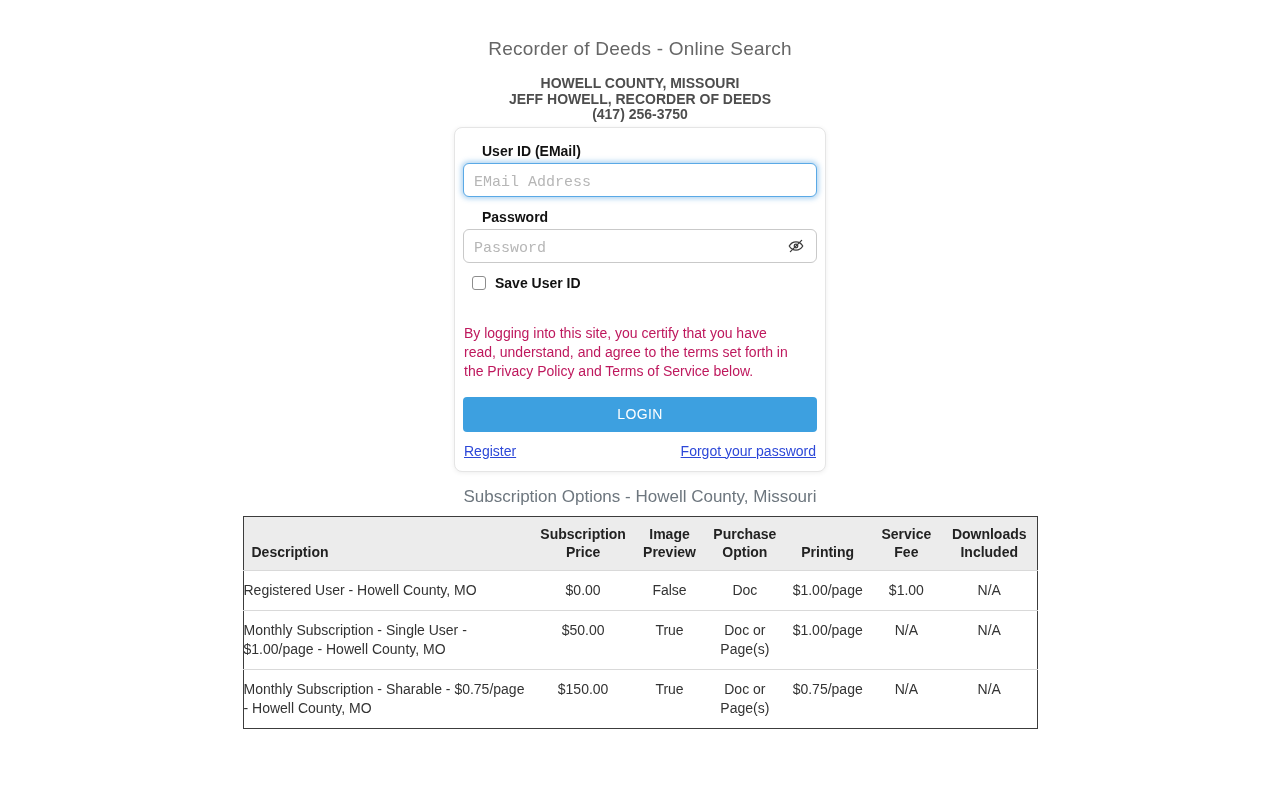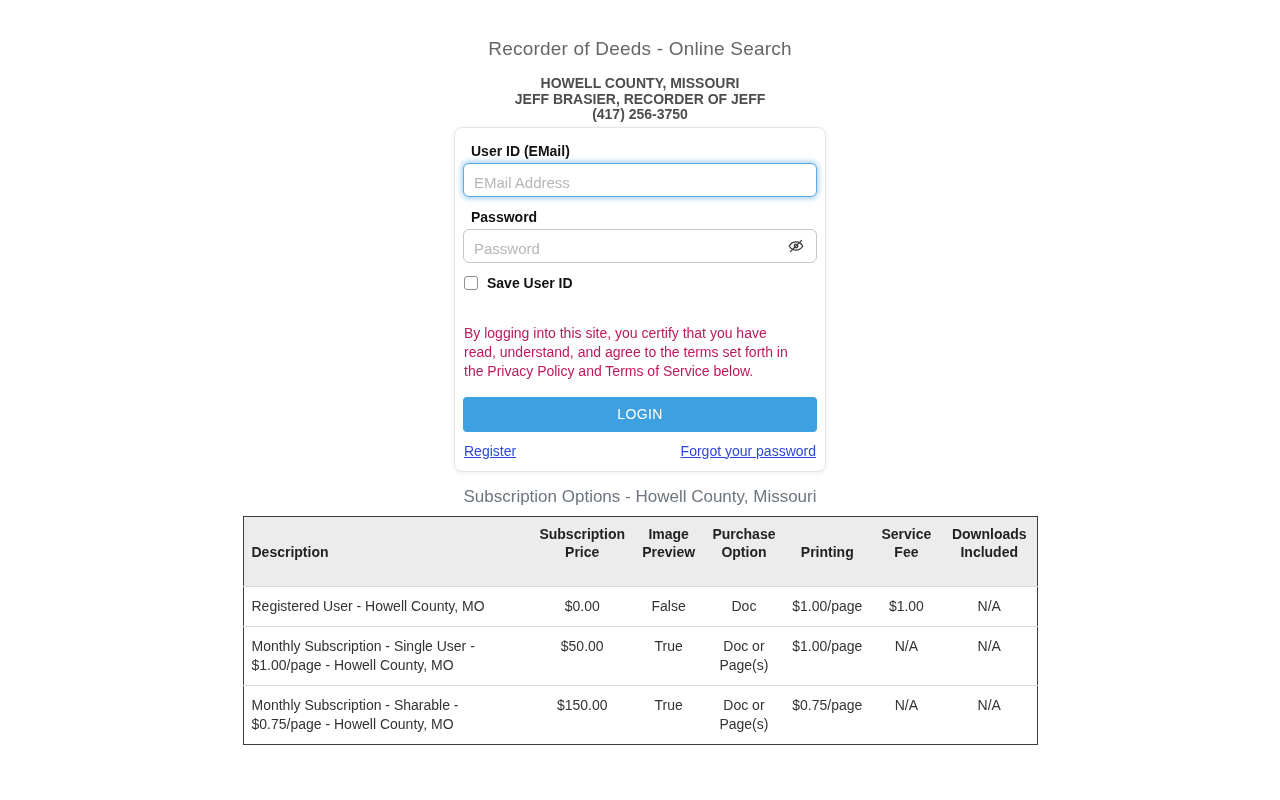--- a/index.html
+++ b/index.html
@@ -40,50 +40,50 @@
     font-size: 23px;
     font-weight: 400;
     color: #111111;
     margin-bottom: 14px;
   }
   .field-label {
     display: block;
     font-size: 14px;
     font-weight: bold;
     color: #111111;
-    margin: 0 0 4px 8px;
+    margin: 0 0 4px 19px;
   }
   .text-input {
     width: 100%;
     height: 34px;
     border: 1px solid #c9c9c9;
     border-radius: 6px;
     padding: 6px 34px 0 10px;
     font-size: 15px;
-    font-family: Liberation Sans, sans-serif;
+    font-family: Liberation Mono, monospace;
     color: #0c4a6e;
     outline: none;
     background: #fff;
   }
   .text-input::placeholder { color: #b6b6b6; opacity: 1; }
   .text-input.focused {
     border: 1px solid #5aa9e6;
     box-shadow: 0 0 5px 2px rgba(87,164,227,0.45);
   }
   .input-row { margin-bottom: 12px; position: relative; }
   .eye-btn {
     position: absolute;
     right: 11px; top: 8px;
     width: 20px; height: 18px;
     cursor: pointer;
     display: inline-flex; align-items: center; justify-content: center;
   }
   .save-row {
     display: flex; align-items: center;
-    margin: 2px 0 0 1px;
+    margin: 2px 0 0 9px;
     gap: 9px;
   }
   .save-row input[type="checkbox"] {
     appearance: none;
     -webkit-appearance: none;
     width: 14px; height: 14px;
     border: 1px solid #8d8d8d;
     border-radius: 3px;
     background: #fff;
     cursor: pointer;
@@ -136,29 +136,29 @@
     margin: 9px auto 0 auto;
     border-collapse: collapse;
     border: 1px solid #3c3c3c;
     font-size: 14px;
     color: #333333;
   }
   .sub-table th {
     background: #ececec;
     font-weight: bold;
     color: #222;
-    padding: 8px 8px 25px 8px;
+    padding: 8px 8px 9px 8px;
     vertical-align: bottom;
     text-align: center;
     white-space: pre-line;
     line-height: 18px;
   }
   .sub-table th.col-desc { text-align: left; margin-left: 16px; }
   .sub-table td {
-    padding: 10px 8px;
+    padding: 10px 0;
     border-top: 1px solid #d9d9d9;
     text-align: center;
     vertical-align: top;
     white-space: pre-line;
     line-height: 19px;
   }
   .sub-table td.cell-desc { text-align: left; }
   .col-desc     { width: 38%; }
   .col-price    { width: 11%; }
   .col-preview  { width: 9%;  }
@@ -167,21 +167,21 @@
   .col-fee      { width: 9%;  }
   .col-downloads{ width: 12%; }
 </style>
 </head>
 <body>
 
 <h1 class="page-title">Recorder of Deeds - Online Search</h1>
 
 <div class="county-block">
   <div>HOWELL COUNTY, MISSOURI</div>
-  <div>JEFF BRASIER, RECORDER OF JEFF</div>
+  <div>JEFF HOWELL, RECORDER OF DEEDS</div>
   <div>(417) 256-3750</div>
 </div>
 
 <div class="login-card">
 
   <label class="field-label">User ID (EMail)</label>
   <div class="input-row">
     <input type="text" class="text-input focused" placeholder="EMail Address" style="">
   </div>
 

